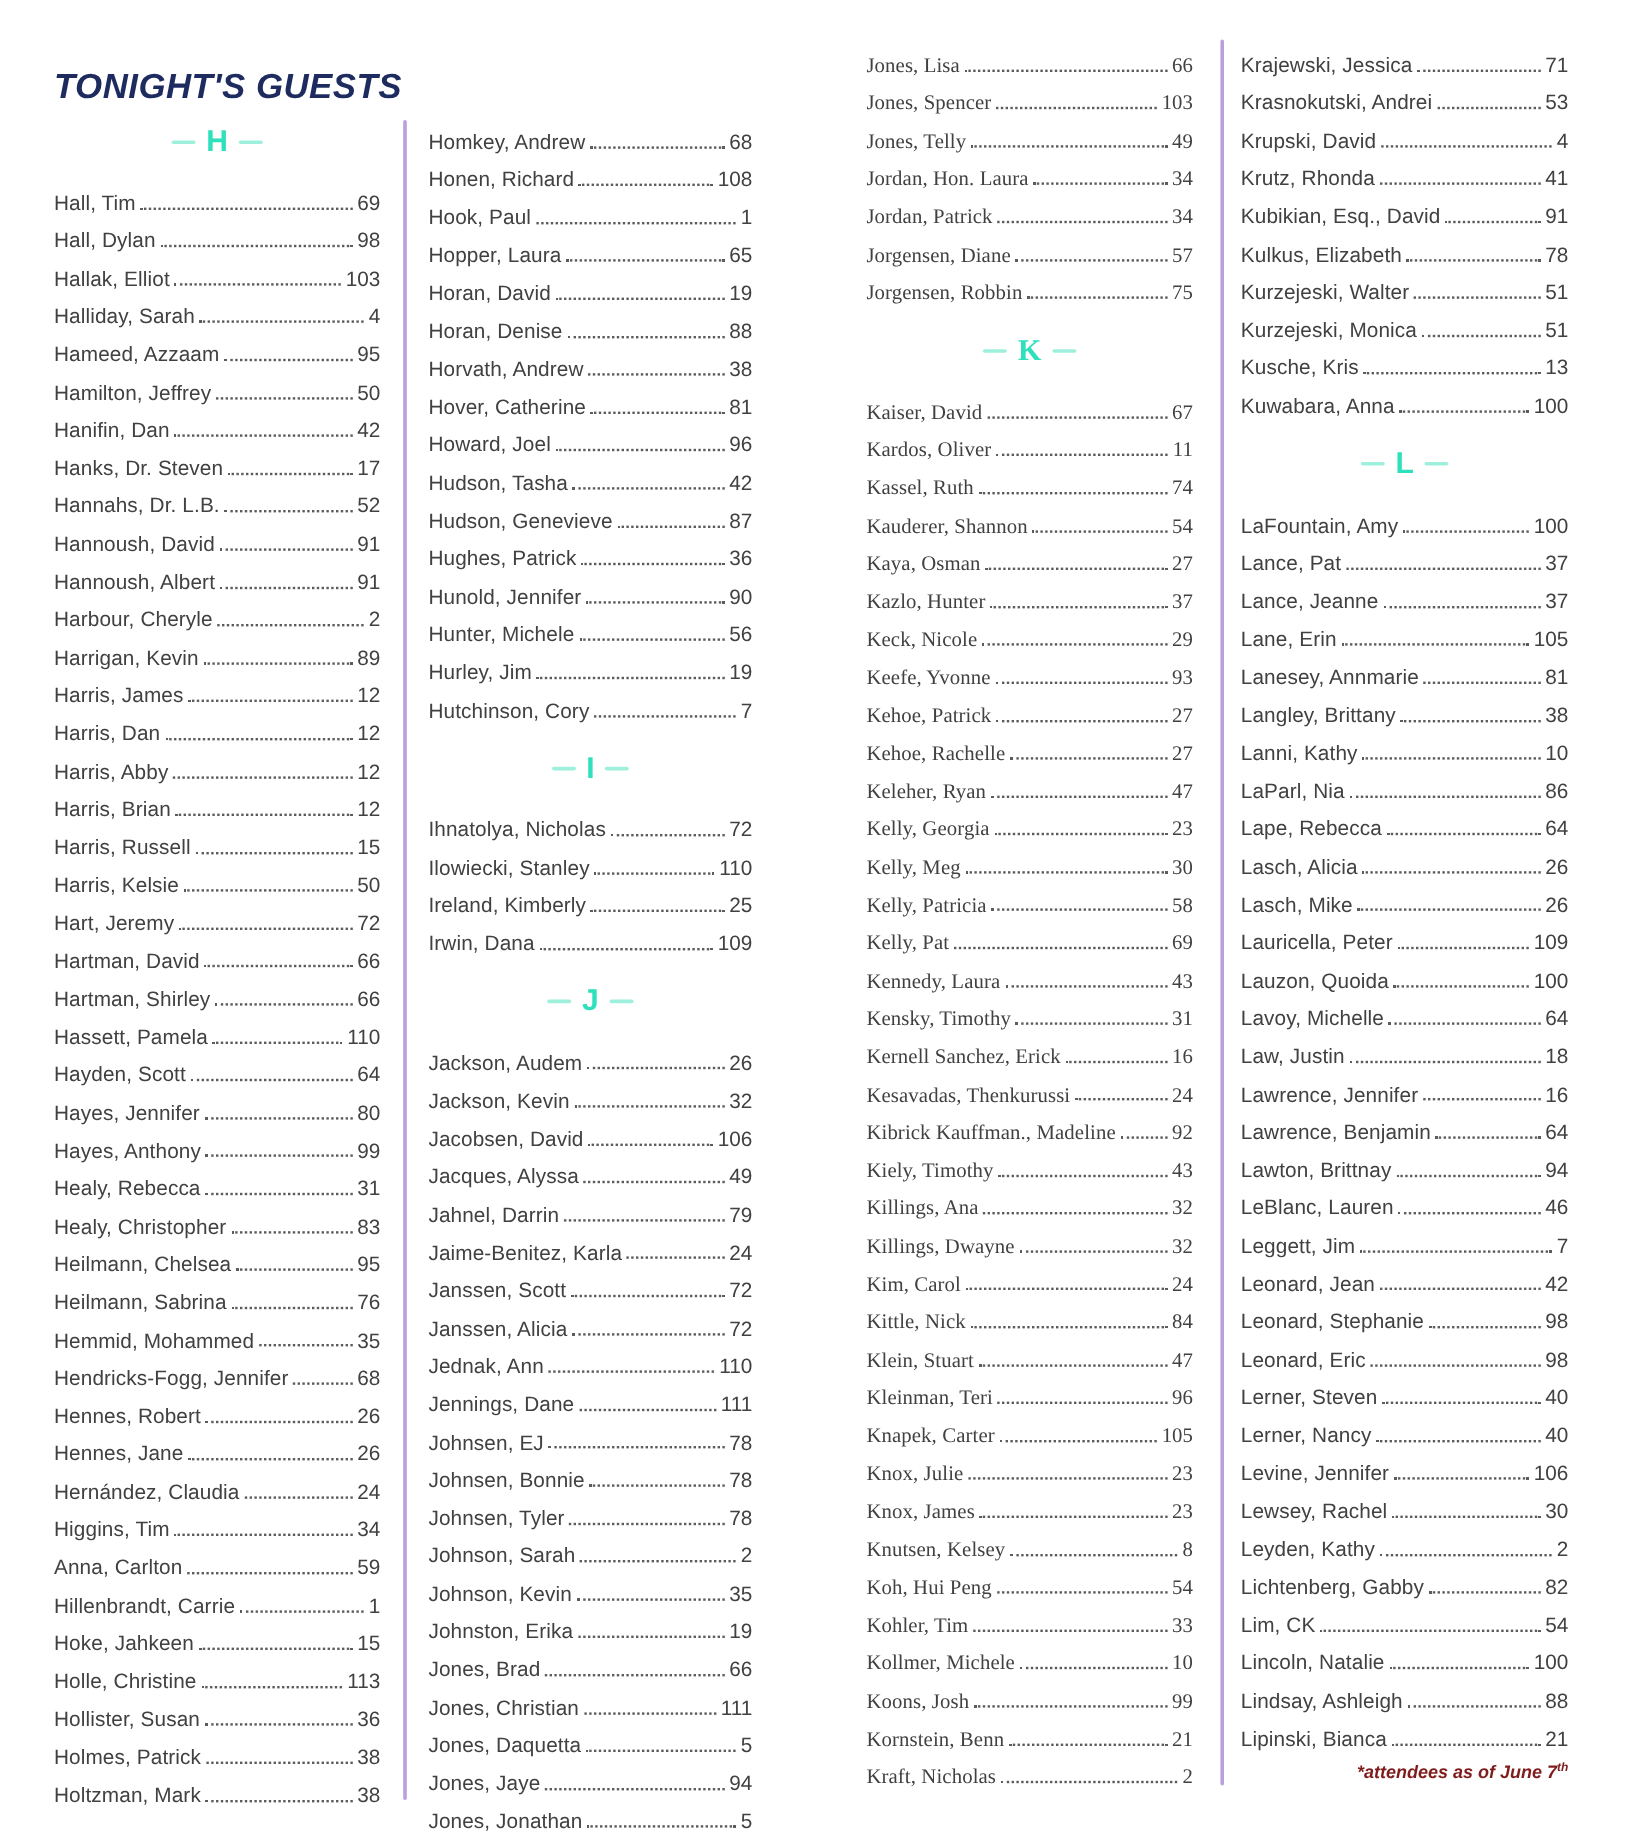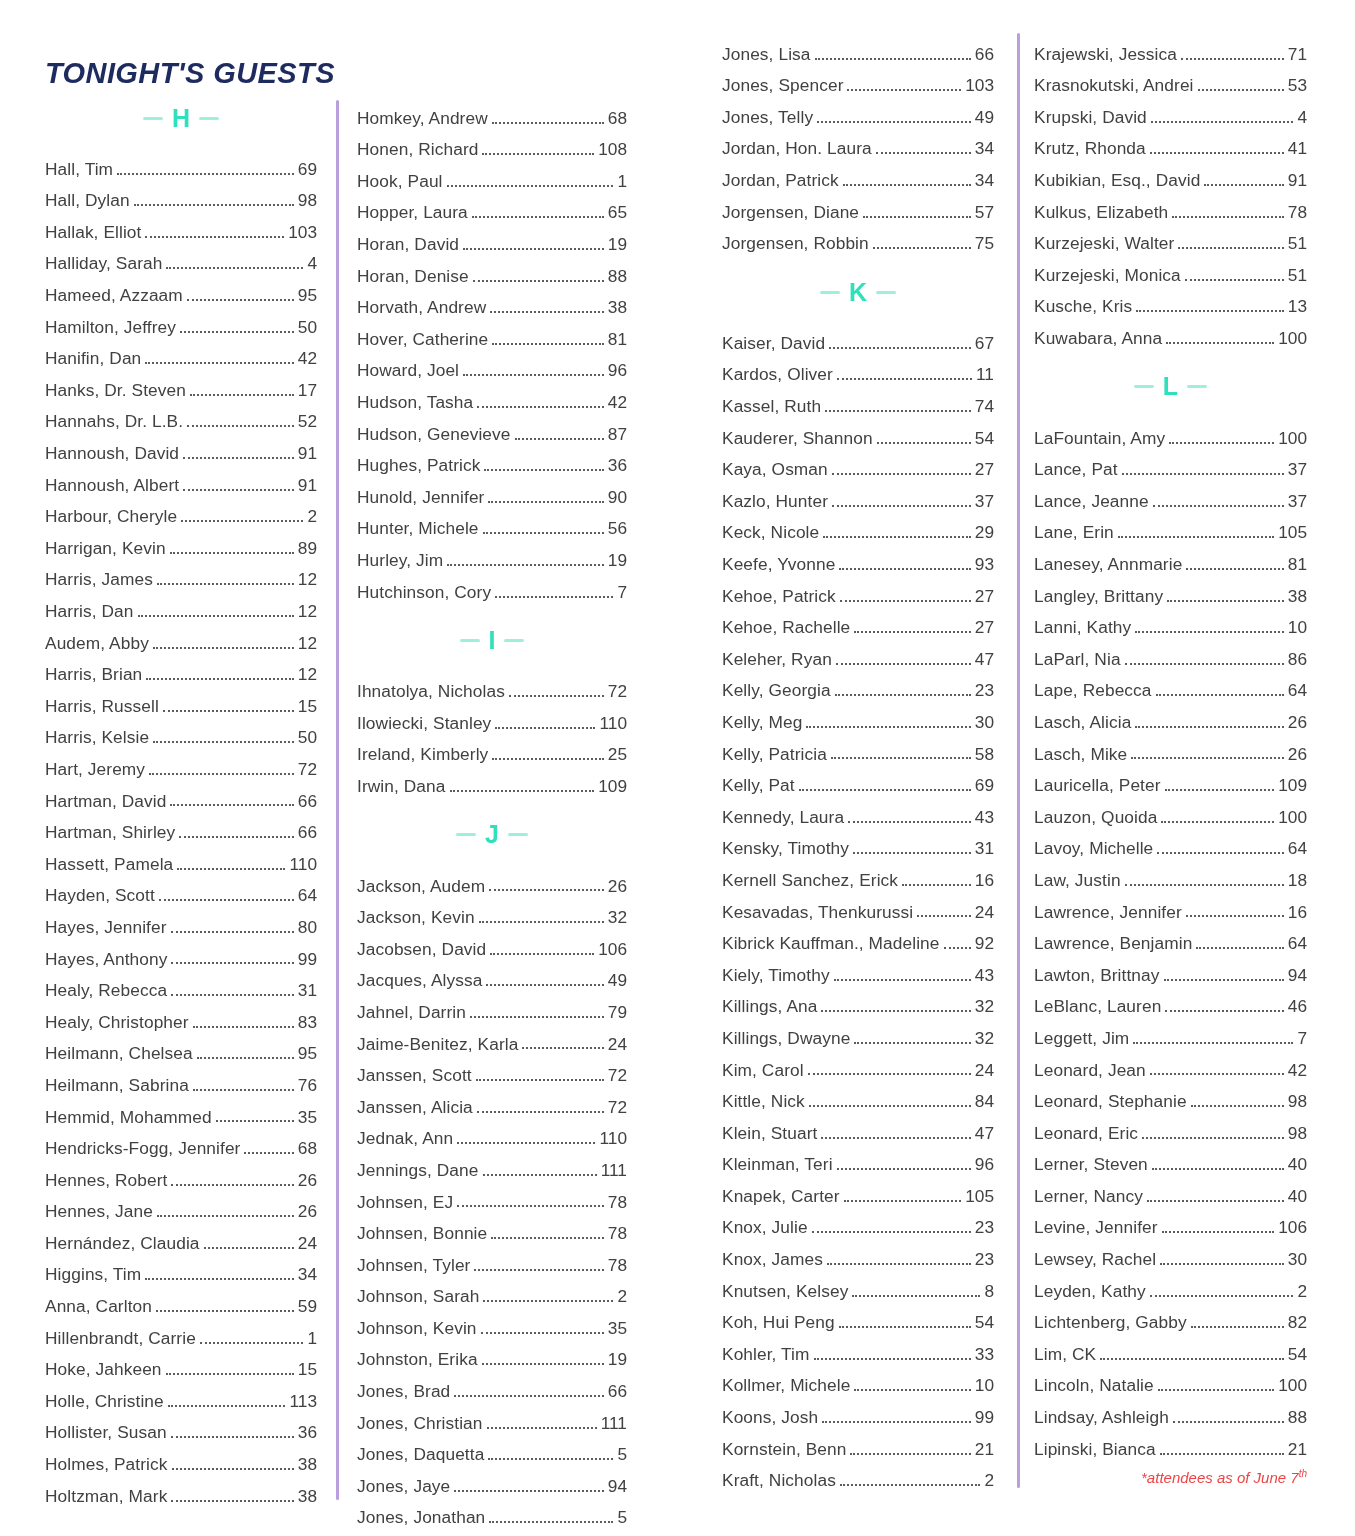--- a/index.html
+++ b/index.html
@@ -8,36 +8,36 @@
     font-family:"Liberation Sans", sans-serif;overflow:hidden;
   }
   .title{
     position:absolute;left:45px;top:38px;
     font-size:29px;font-weight:800;letter-spacing:0.4px;color:#1d2b5f;font-style:italic;
   }
   #columns{position:absolute;left:0;top:0;width:1355px;height:1536px;}
   .col{position:absolute;}
   .col:nth-of-type(1){left:45px;  top:100px;width:272px;}
   .col:nth-of-type(2){left:357px; top:97px; width:270px;text-align:right;}
-  .col:nth-of-type(3){left:722px; top:33px; width:272px;}
+  .col:nth-of-type(3){left:722px; top:33px; width:272px;font-family:Liberation Serif, serif;}
   .col:nth-of-type(4){left:1034px;top:33px; width:273px;}
   .sec{display:flex;align-items:center;justify-content:center;gap:9px;height:36px;margin:20px 0 12px;}
   .col > .sec:first-child{margin-top:0;}
   .sec .letter{font-size:25px;font-weight:700;color:#2ee0bb;line-height:1;}
   .sec .dash{width:20px;height:3px;background:#9ef0dd;border-radius:2px;}
   .row{display:flex;align-items:flex-end;height:31.6px;}
   .nm{font-size:17.3px;color:#414141;line-height:1.15;white-space:nowrap;letter-spacing:0.1px;}
   .leader{flex:1;border-bottom:2px dotted #5c5c5c;margin:0 4px 5px 4px;min-width:8px;}
   .num{font-size:17.3px;color:#414141;line-height:1.15;}
   .divider{position:absolute;width:3px;background:#b9a0dc;border-radius:2px;}
   #div1{left:336px;top:100px;height:1400px;}
   #div2{left:1017px;top:33px;height:1455px;}
   .note{
     position:absolute;right:48px;top:1468px;
-    font-size:15px;font-style:italic;font-weight:400;color:#ef4444;
+    font-size:15px;font-style:italic;font-weight:700;color:#7f1d1d;
   }
   .note sup{font-size:10px;}
 </style>
 </head>
 <body>
 
 <h1 class="title">TONIGHT'S GUESTS</h1>
 
 <div id="columns">
     <div class="col">
@@ -115,21 +115,21 @@
         <span class="nm">Harris, James</span>
         <span class="leader"></span>
         <span class="num">12</span>
       </div>
       <div class="row">
         <span class="nm">Harris, Dan</span>
         <span class="leader"></span>
         <span class="num">12</span>
       </div>
       <div class="row">
-        <span class="nm">Audem, Abby</span>
+        <span class="nm">Harris, Abby</span>
         <span class="leader"></span>
         <span class="num">12</span>
       </div>
       <div class="row">
         <span class="nm">Harris, Brian</span>
         <span class="leader"></span>
         <span class="num">12</span>
       </div>
       <div class="row">
         <span class="nm">Harris, Russell</span>

